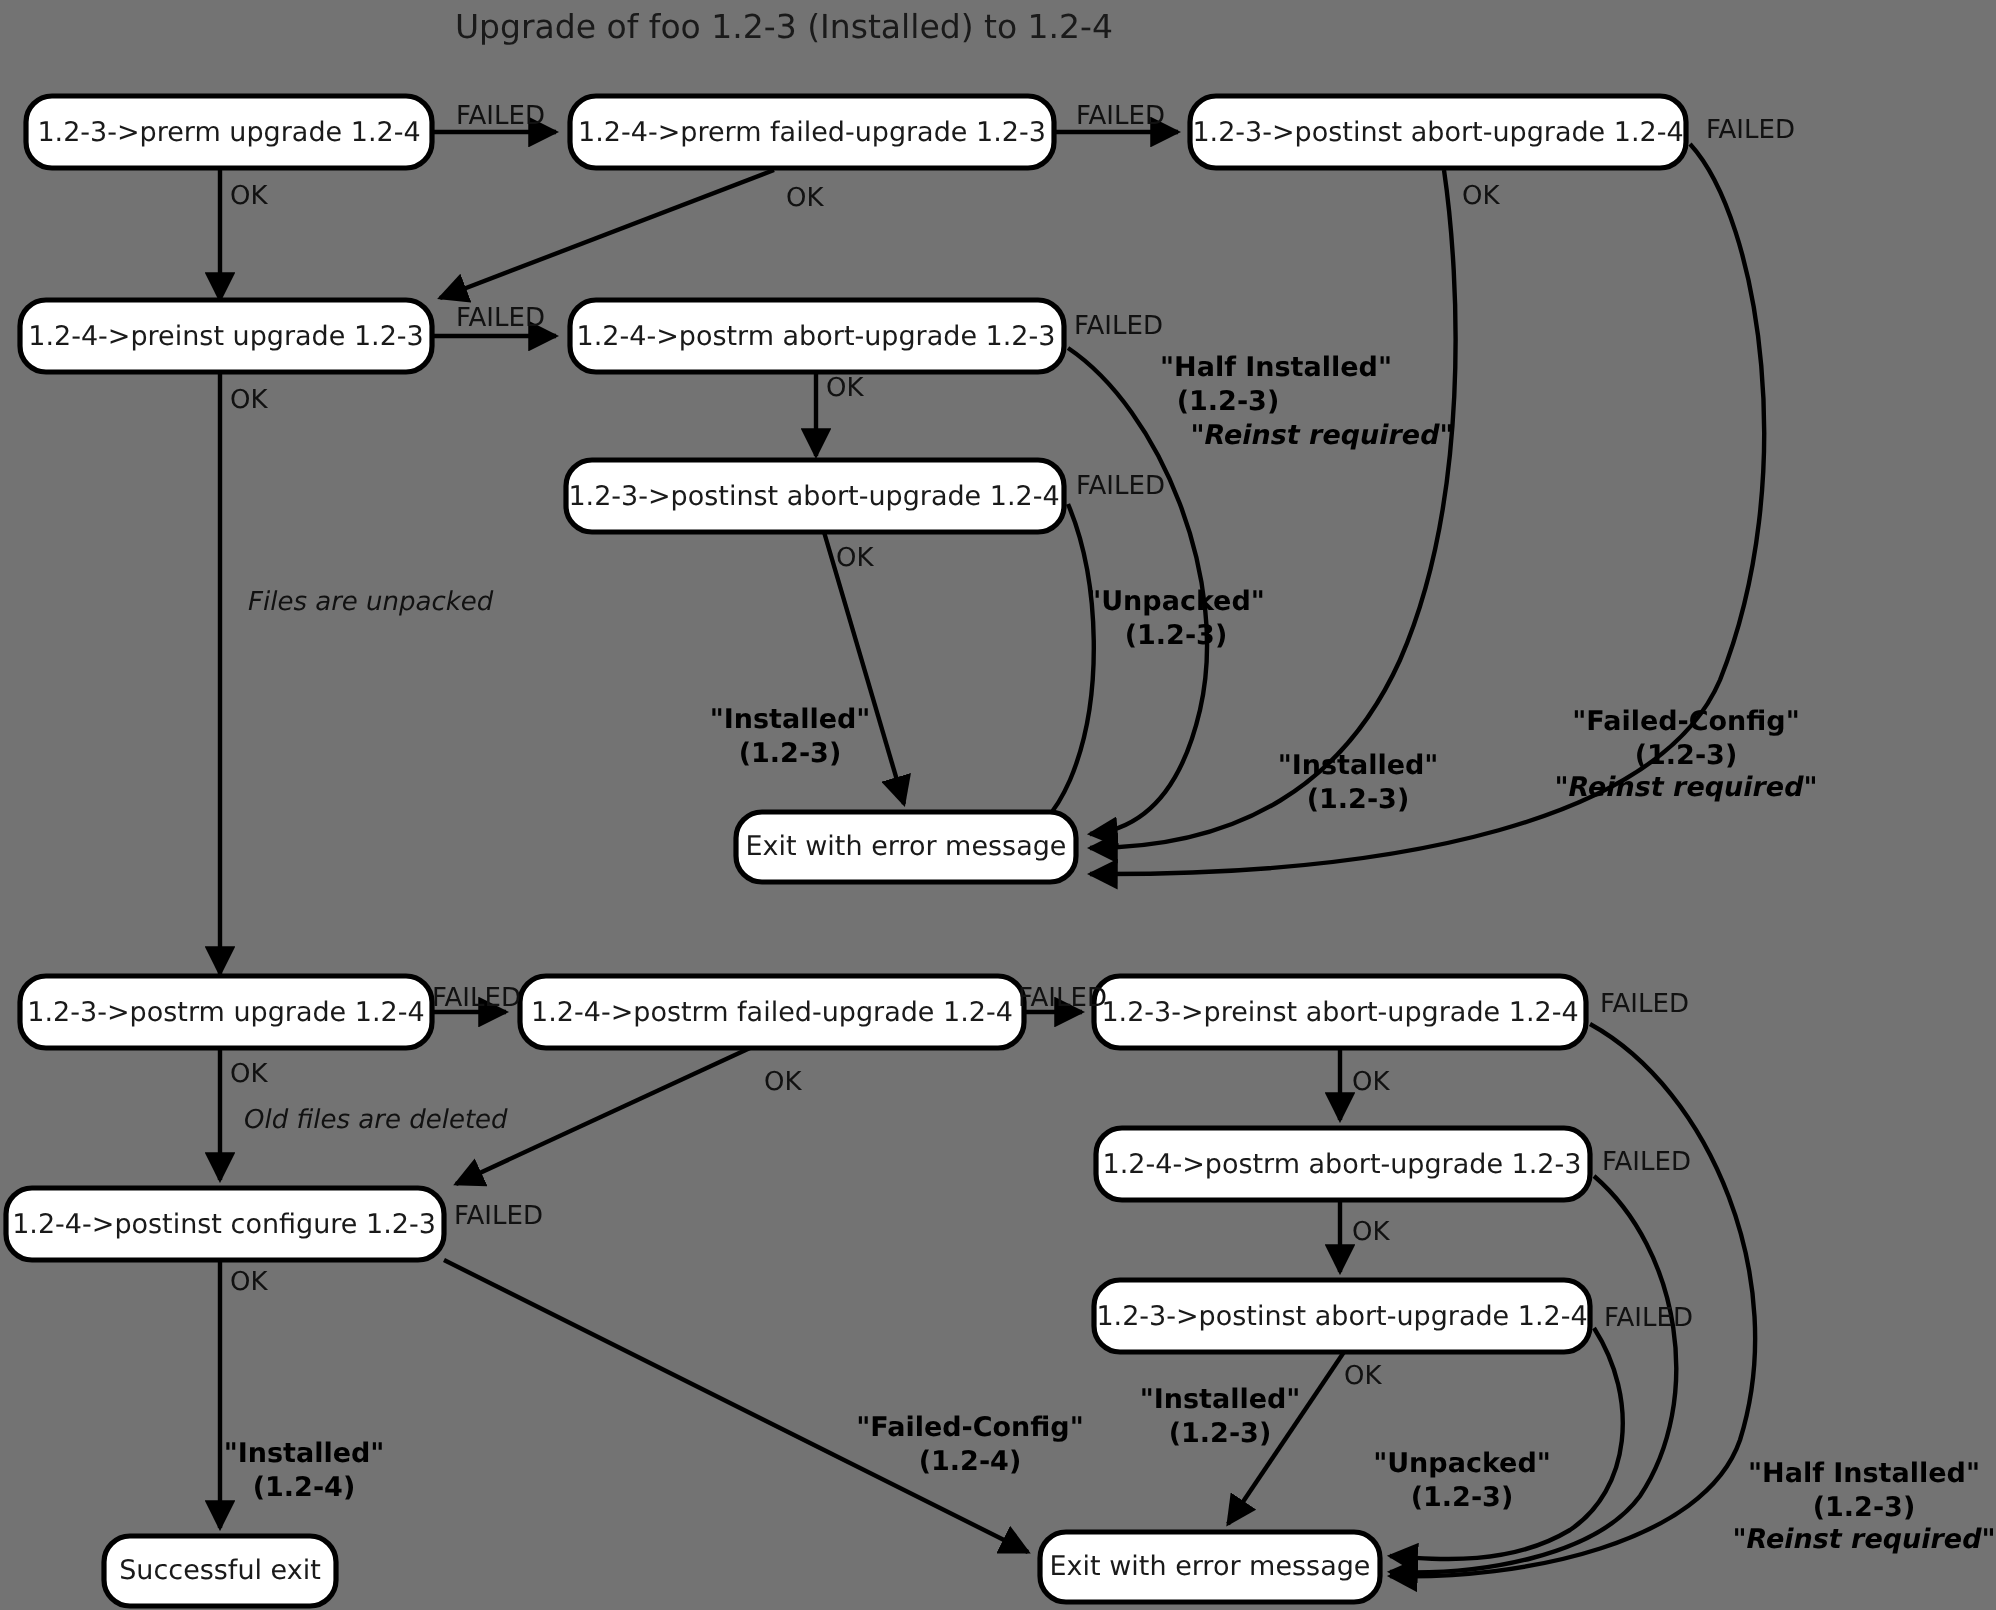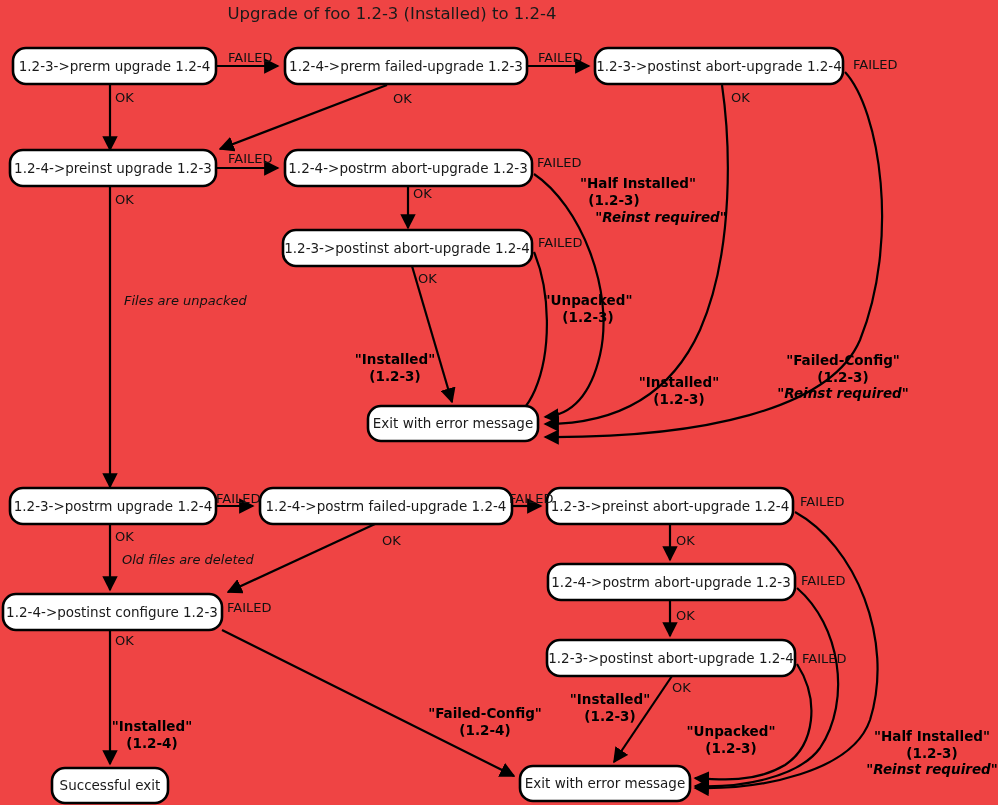--- a/index.html
+++ b/index.html
@@ -4,21 +4,21 @@
 <style>
   html, body {
     margin: 0;
     padding: 0;
     background: #ffffff;
   }
   #canvas {
     position: relative;
     width: 998px;
     height: 805px;
-    background: #ef4444;
+    background: #737373;
     font-family: "DejaVu Sans", sans-serif;
     overflow: hidden;
   }
   #diagram-svg {
     position: absolute;
     left: 0;
     top: 0;
     width: 998px;
     height: 805px;
   }

